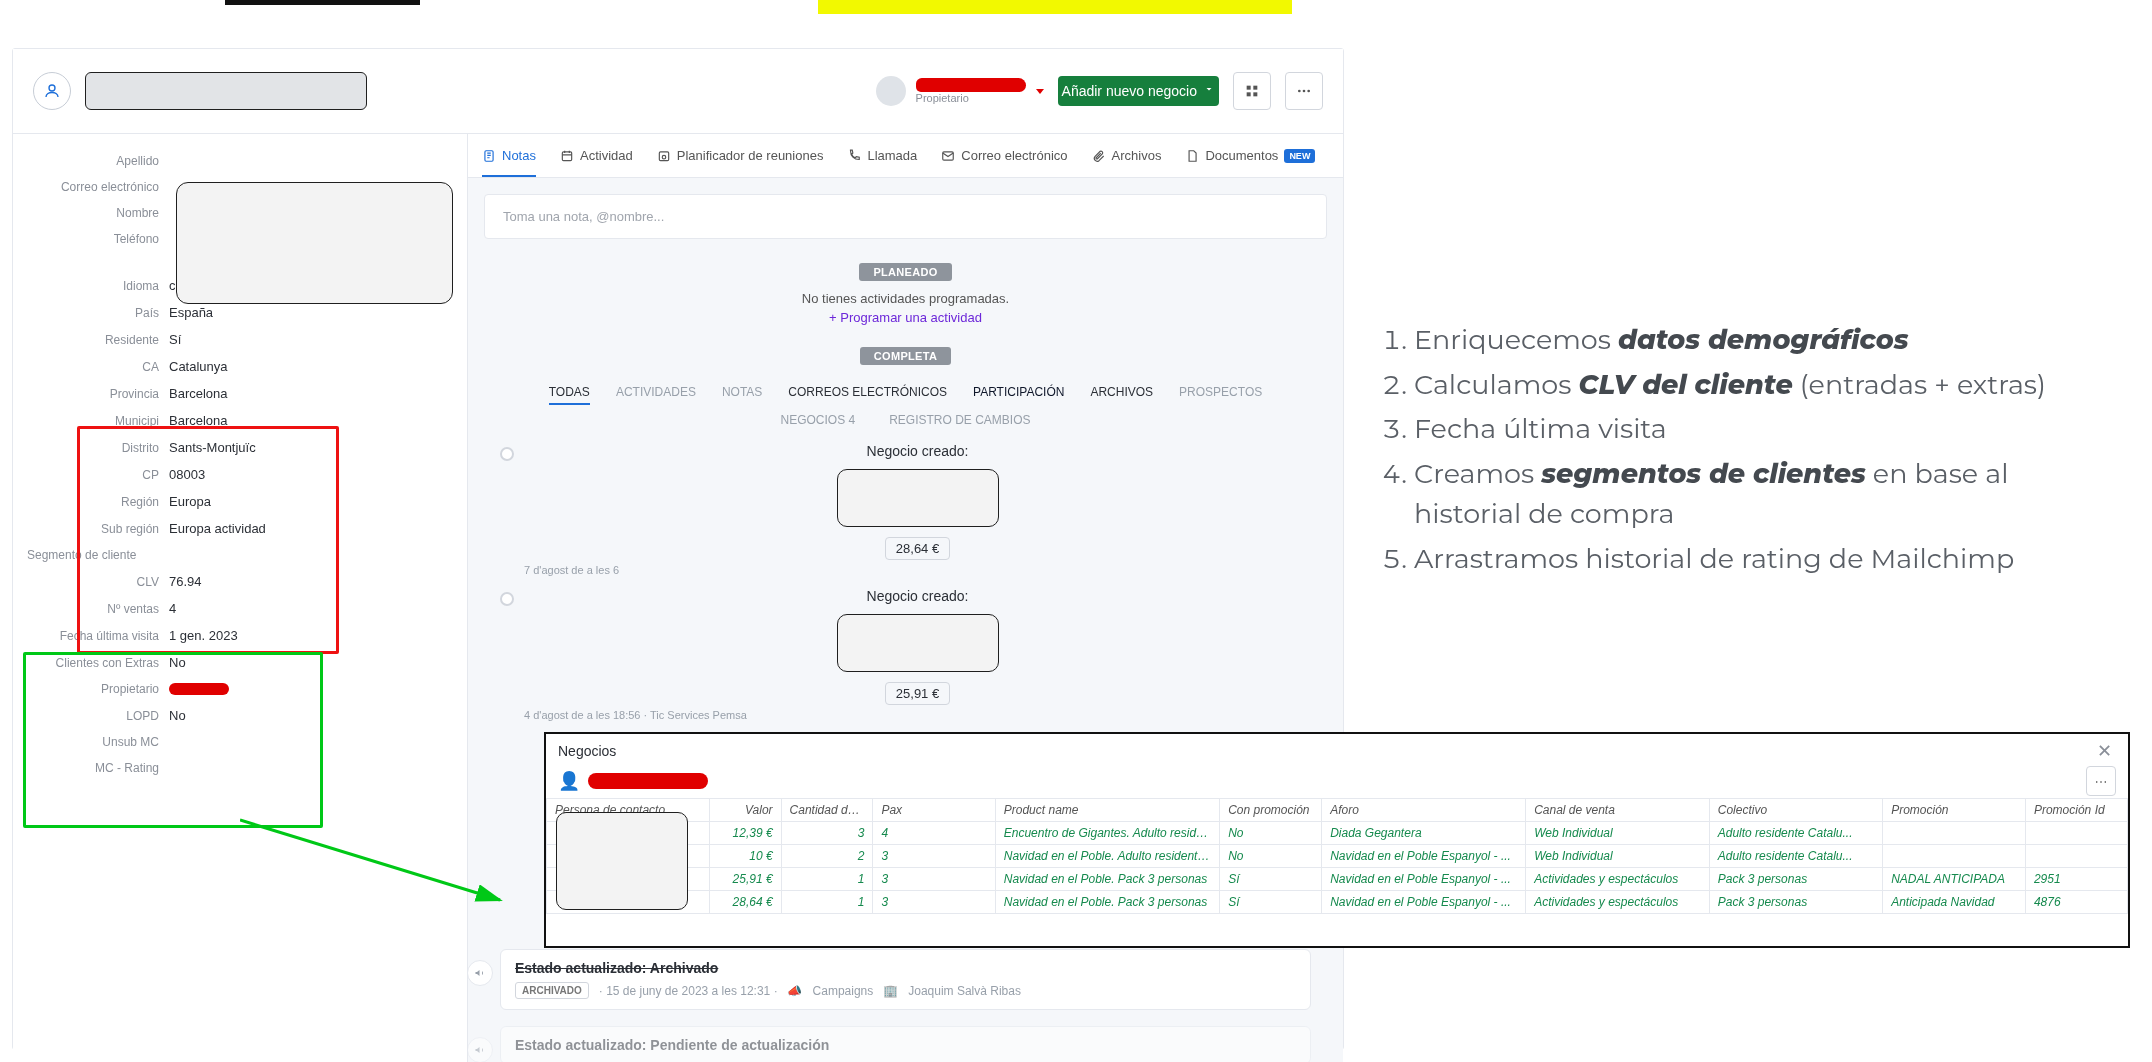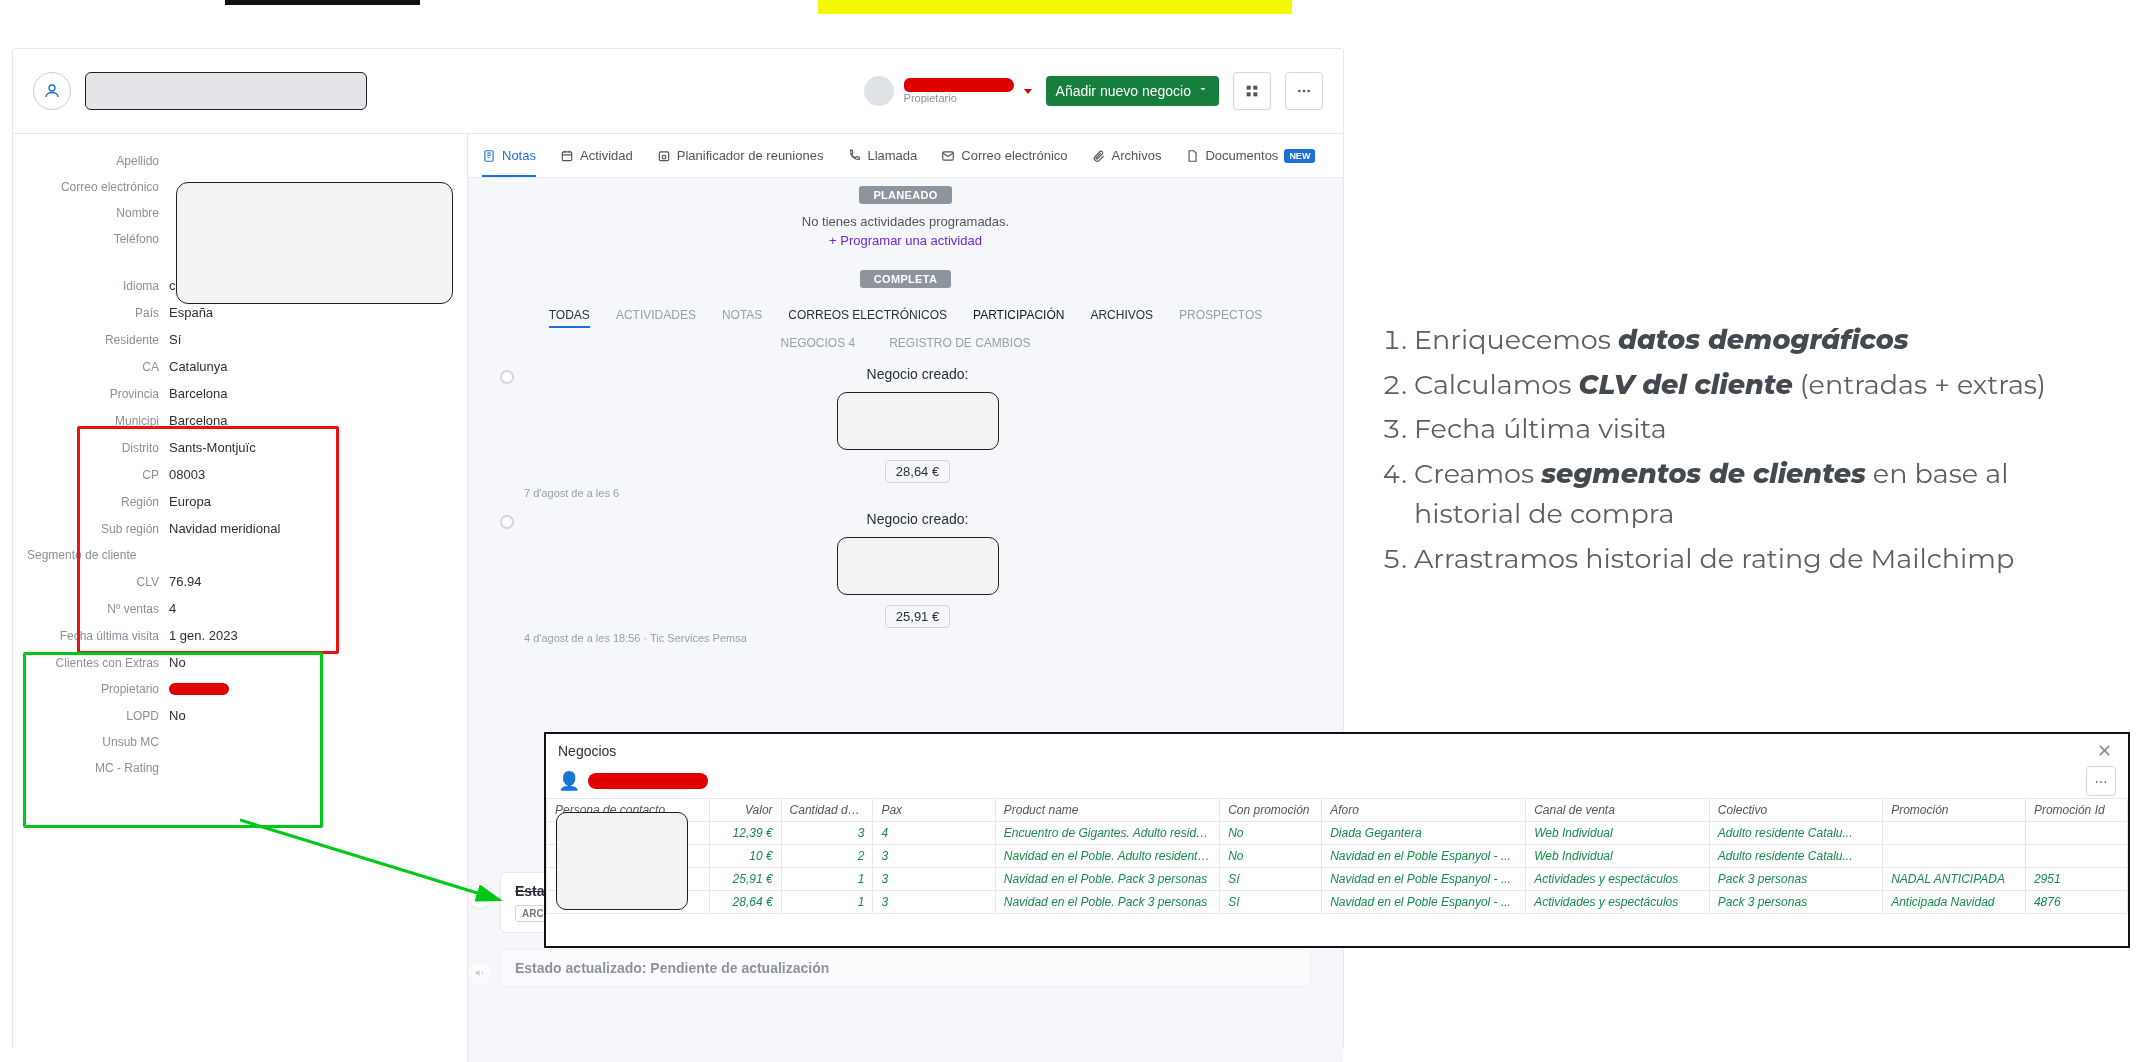--- a/index.html
+++ b/index.html
@@ -84,21 +84,21 @@
   .caret-down {
     width: 0; height: 0;
     border-left: 4px solid transparent;
     border-right: 4px solid transparent;
     border-top: 5px solid #e00000;
   }
   .btn-green {
     background: #167f3d;
     color: #fff;
     border-radius: 4px;
-    padding: 7px 10px;
+    padding: 7px 4px;
     font-size: 14px;
     display: flex; align-items: flex-start; gap: 6px;
     font-weight: 500;
   }
   .btn-sq {
     width: 36px; height: 36px;
     border: 1px solid #d2d6dd;
     border-radius: 4px;
     display: flex; align-items: center; justify-content: center;
     background: #fff;
@@ -484,21 +484,21 @@
         <div class="det-row">
             <div class="det-label">CP</div>
             <div class="det-val">08003</div>
           </div>
         <div class="det-row">
             <div class="det-label">Región</div>
             <div class="det-val">Europa</div>
           </div>
         <div class="det-row">
             <div class="det-label">Sub región</div>
-            <div class="det-val">Navidad meridional</div>
+            <div class="det-val">Europa actividad</div>
           </div>
         <div class="det-row">
             <div class="det-label" style="text-align:left;width:auto;">Segmento de cliente</div>
           </div>
         <div class="det-row">
             <div class="det-label">CLV</div>
             <div class="det-val">76.94</div>
           </div>
         <div class="det-row">
             <div class="det-label">Nº ventas</div>
@@ -580,20 +580,21 @@
             </div>
           <div class="tab">
               <svg viewBox="0 0 24 24" fill="none" stroke="currentColor" stroke-width="2">
                 <path d="M7 3h8l4 4v14H7z"></path>
               </svg>
               <span>Documentos</span>
               <span class="new-badge">NEW</span>
             </div>
         </div>
 
+        <div class="note-input">Toma una nota, @nombre...</div>
 
         <div class="timeline">
           <span class="pill gray">PLANEADO</span>
           <div class="sched-msg">No tienes actividades programadas.</div>
           <div class="sched-link">+ Programar una actividad</div>
           <div style="height:22px;"></div>
           <span class="pill gray">COMPLETA</span>
 
           <div class="filters">
             <span class="act">TODAS</span>

